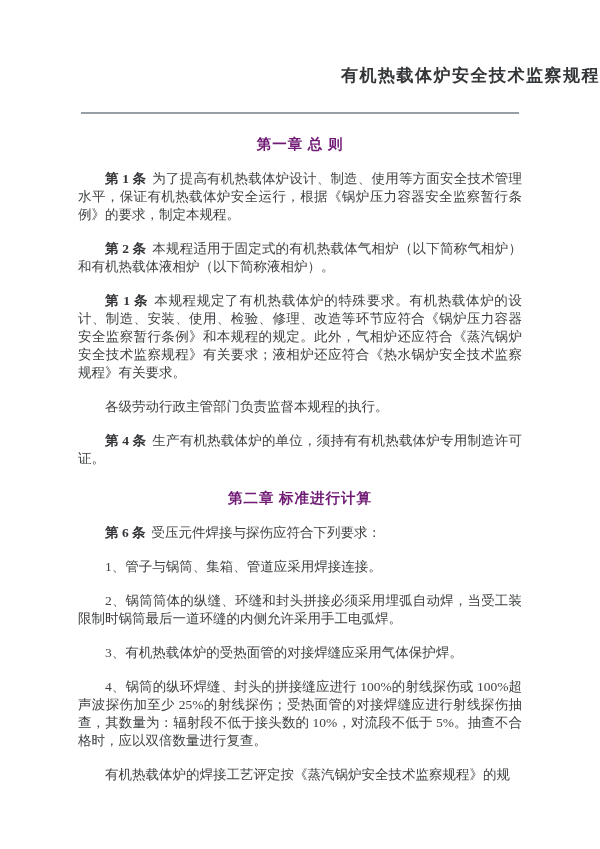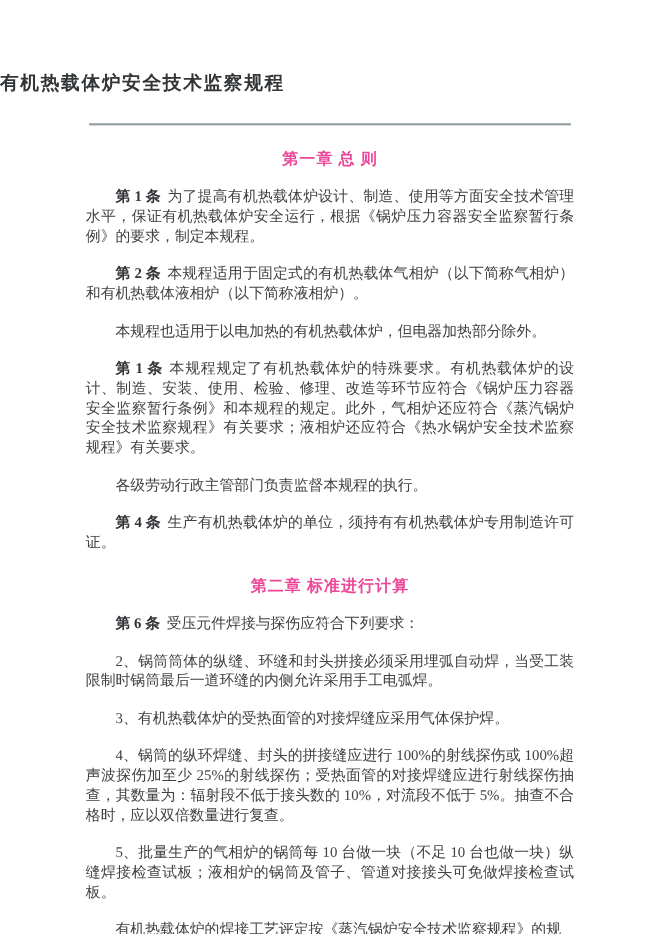--- a/index.html
+++ b/index.html
@@ -11,21 +11,21 @@
     overflow: hidden;
   }
   .page {
     width: 600px;
     height: 849px;
     background: #ffffff;
     position: relative;
   }
   .doc-title {
     padding-top: 64px;
-    text-align: left;
+    text-align: right;
     font-size: 17px;
     font-weight: bold;
     letter-spacing: 1.5px;
     color: #333638;
   }
   .divider {
     width: 438px;
     margin: 25px auto 0 auto;
     border: none;
     border-top: 2px solid #96a0a4;
@@ -33,21 +33,21 @@
   }
   .content {
     width: 476px;
     margin: 0 auto;
   }
   .chapter-heading {
     text-align: center;
     font-size: 14.5px;
     font-weight: bold;
     letter-spacing: 1px;
-    color: #ec4899;
+    color: #701a75;
     margin-top: 21px;
     margin-bottom: 14px;
   }
   .para {
     font-size: 13.5px;
     line-height: 18px;
     color: #3f4143;
     text-align: justify;
     text-indent: 2em;
     margin: 16px;
@@ -67,28 +67,27 @@
   <div class="doc-title">有机热载体炉安全技术监察规程</div>
 
   <hr class="divider">
 
   <div class="content">
 
     <div class="chapter-heading">第一章 总 则</div>
 
     <p class="para"><b class="lead">第 1 条</b><span>为了提高有机热载体炉设计、制造、使用等方面安全技术管理水平，保证有机热载体炉安全运行，根据《锅炉压力容器安全监察暂行条例》的要求，制定本规程。</span></p>
     <p class="para"><b class="lead">第 2 条</b><span>本规程适用于固定式的有机热载体气相炉（以下简称气相炉）和有机热载体液相炉（以下简称液相炉）。</span></p>
-    <p class="para"><b class="lead"></b><span>本规程也适用于以电加热的有机热载体炉，但电器加热部分除外。</span></p>
     <p class="para"><b class="lead">第 1 条</b><span>本规程规定了有机热载体炉的特殊要求。有机热载体炉的设计、制造、安装、使用、检验、修理、改造等环节应符合《锅炉压力容器安全监察暂行条例》和本规程的规定。此外，气相炉还应符合《蒸汽锅炉安全技术监察规程》有关要求；液相炉还应符合《热水锅炉安全技术监察规程》有关要求。</span></p>
     <p class="para"><b class="lead"></b><span>各级劳动行政主管部门负责监督本规程的执行。</span></p>
     <p class="para"><b class="lead">第 4 条</b><span>生产有机热载体炉的单位，须持有有机热载体炉专用制造许可证。</span></p>
 
     <div class="chapter-heading">第二章 标准进行计算</div>
 
     <p class="para"><b class="lead">第 6 条</b><span>受压元件焊接与探伤应符合下列要求：</span></p>
+    <p class="para"><b class="lead"></b><span>1、管子与锅筒、集箱、管道应采用焊接连接。</span></p>
     <p class="para"><b class="lead"></b><span>2、锅筒筒体的纵缝、环缝和封头拼接必须采用埋弧自动焊，当受工装限制时锅筒最后一道环缝的内侧允许采用手工电弧焊。</span></p>
     <p class="para"><b class="lead"></b><span>3、有机热载体炉的受热面管的对接焊缝应采用气体保护焊。</span></p>
     <p class="para"><b class="lead"></b><span>4、锅筒的纵环焊缝、封头的拼接缝应进行 100%的射线探伤或 100%超声波探伤加至少 25%的射线探伤；受热面管的对接焊缝应进行射线探伤抽查，其数量为：辐射段不低于接头数的 10%，对流段不低于 5%。抽查不合格时，应以双倍数量进行复查。</span></p>
-    <p class="para"><b class="lead"></b><span>5、批量生产的气相炉的锅筒每 10 台做一块（不足 10 台也做一块）纵缝焊接检查试板；液相炉的锅筒及管子、管道对接接头可免做焊接检查试板。</span></p>
     <p class="para"><b class="lead"></b><span>有机热载体炉的焊接工艺评定按《蒸汽锅炉安全技术监察规程》的规</span></p>
 
   </div>
 </div>
 
 </body></html>

